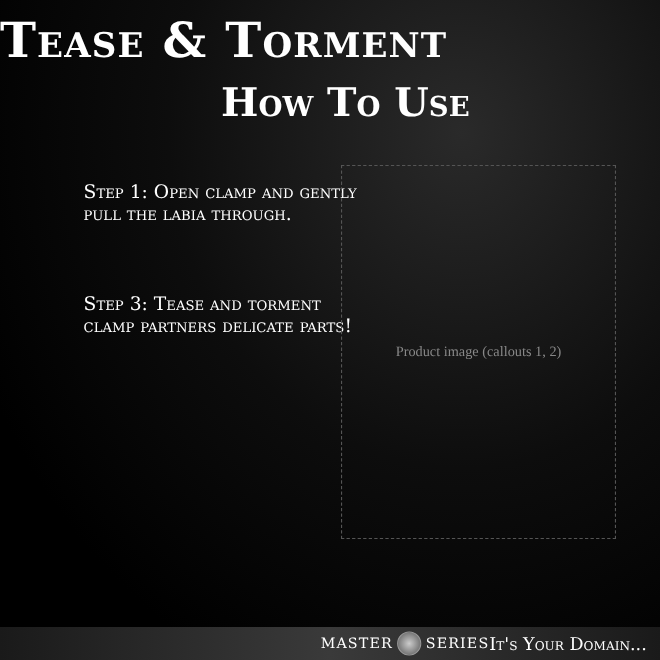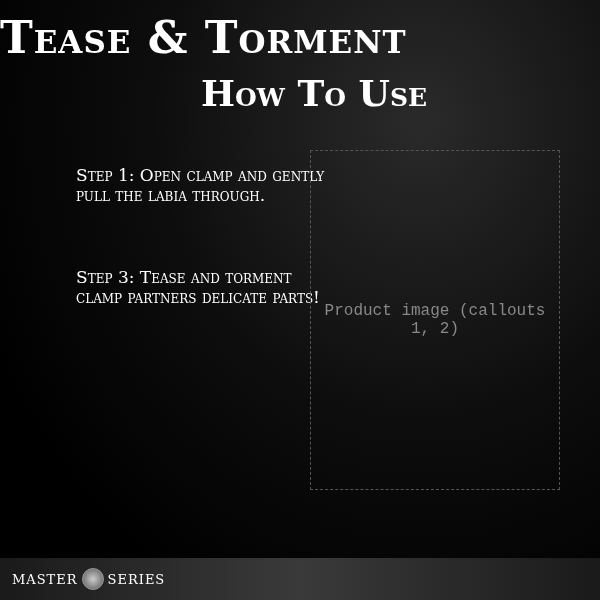--- a/index.html
+++ b/index.html
@@ -18,26 +18,26 @@
       font-size: 36px; font-variant: small-caps; margin-left: 28px;
     }
     .steps { position: absolute; left: 40px; top: 165px; width: 260px; margin-left: 36px; }
     .step {
       font-size: 17px; line-height: 20px; font-variant: small-caps;
       margin-bottom: 62px;
     }
     .product-area {
       position: absolute; left: 310px; top: 150px; width: 250px; height: 340px;
       border: 1px dashed #555; display: flex; align-items: center; justify-content: center;
-      color: #888; font-family: Liberation Mono, monospace; font-size: 16px; text-align: center;
+      color: #888; font-family: Liberation Serif, serif; font-size: 13px; text-align: center;
     }
     .footer {
-      position: absolute; left: 0; right: 0; bottom: 0; height: 42px;
+      position: absolute; left: 0; right: 0; bottom: 0; height: 30px;
       background: linear-gradient(90deg, #1a1a1a, #3a3a3a 50%, #1a1a1a);
-      display: flex; align-items: center; justify-content: flex-start; padding: 0 12px; margin-top: 44px;
+      display: flex; align-items: center; justify-content: flex-end; padding: 0 12px; margin-top: 44px;
     }
     .brand { font-size: 13px; letter-spacing: 1px; display: flex; align-items: center; gap: 4px; }
     .brand-logo {
       width: 22px; height: 22px; border-radius: 50%;
       background: radial-gradient(circle, #ccc, #555); border: 1px solid #999;
     }
     .tagline { font-size: 16px; font-variant: small-caps; }
   </style>
 </head>
 <body>
@@ -53,13 +53,14 @@
 </div>
 
 <div class="product-area">Product image (callouts 1, 2)</div>
 
 <div class="footer">
   <div class="brand">
     <span>MASTER</span>
     <span class="brand-logo"></span>
     <span>SERIES</span>
   </div>
+  <div class="tagline">It's Your Domain...</div>
 </div>
 
 </body></html>

